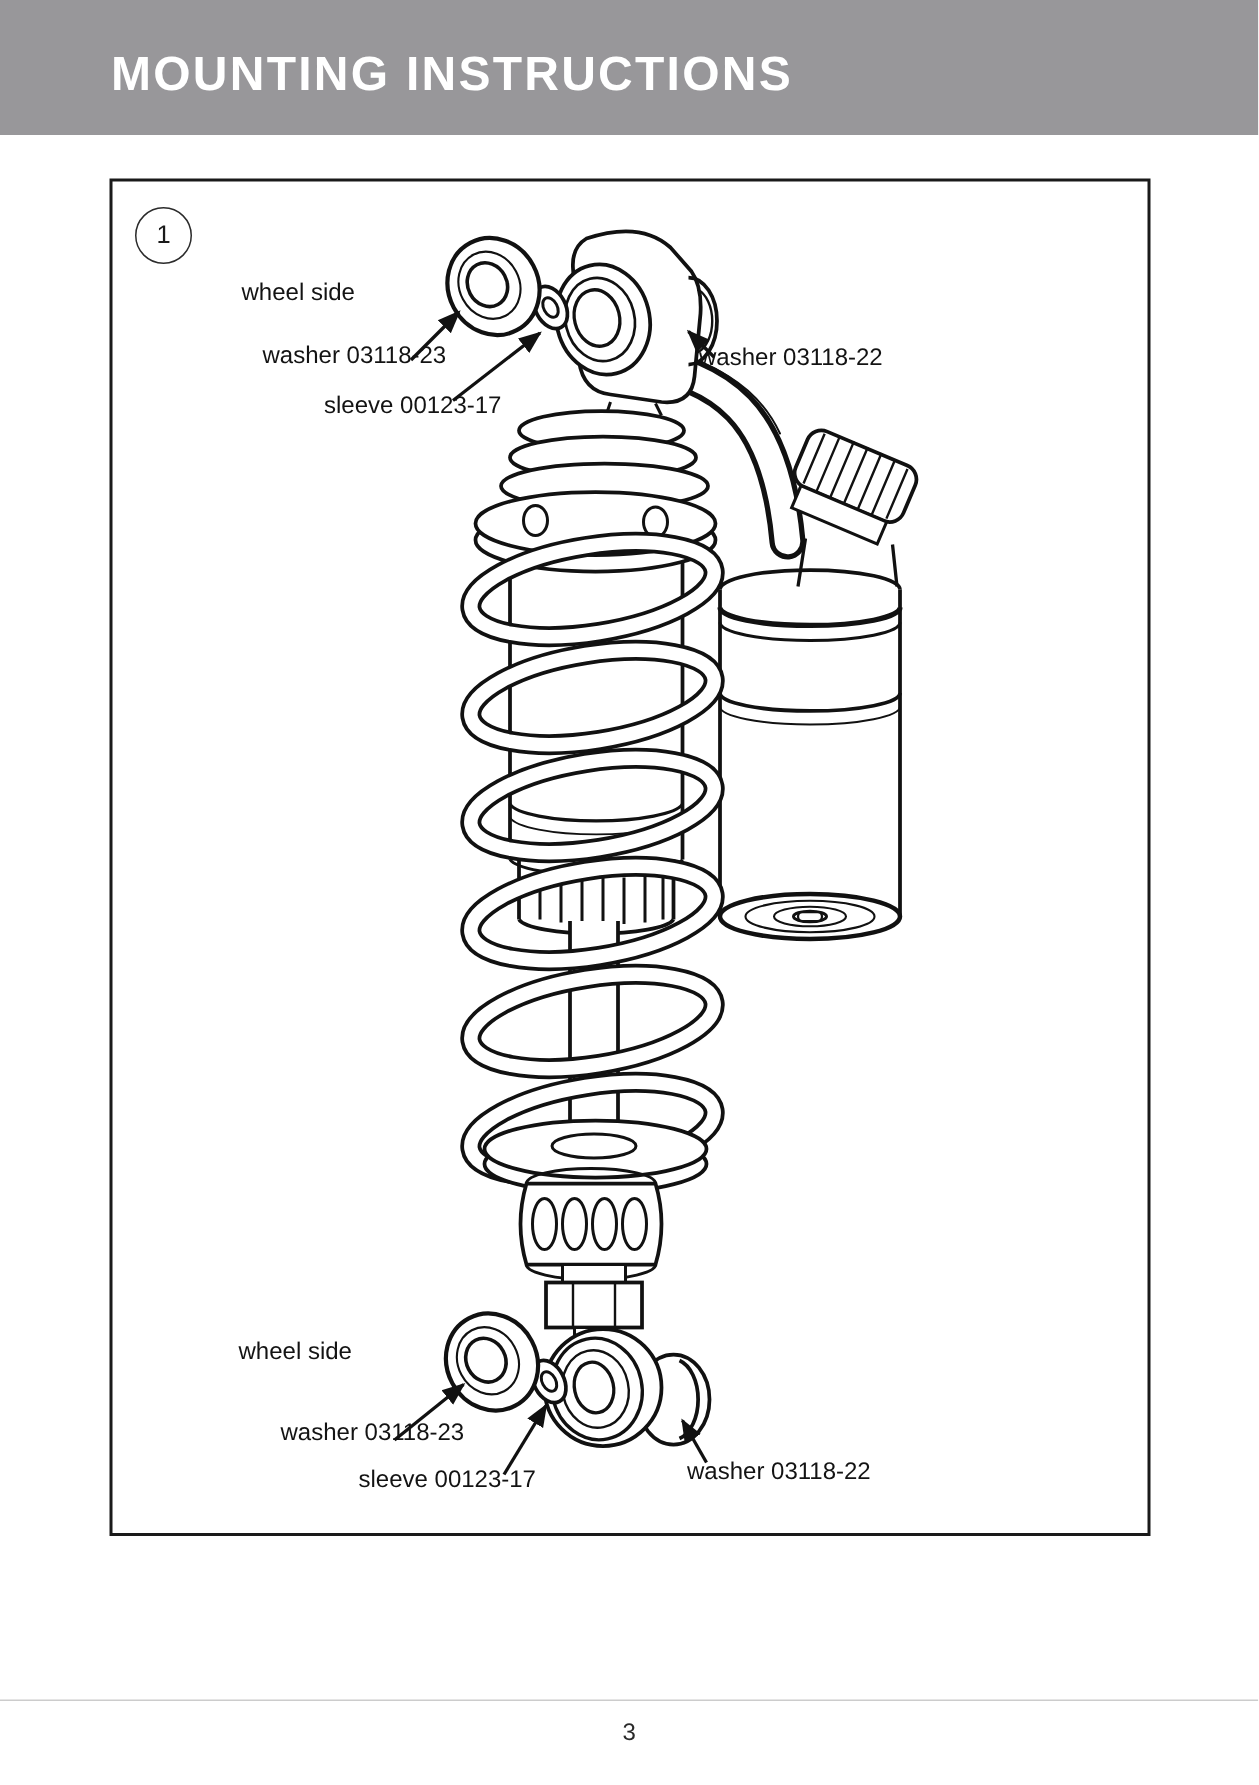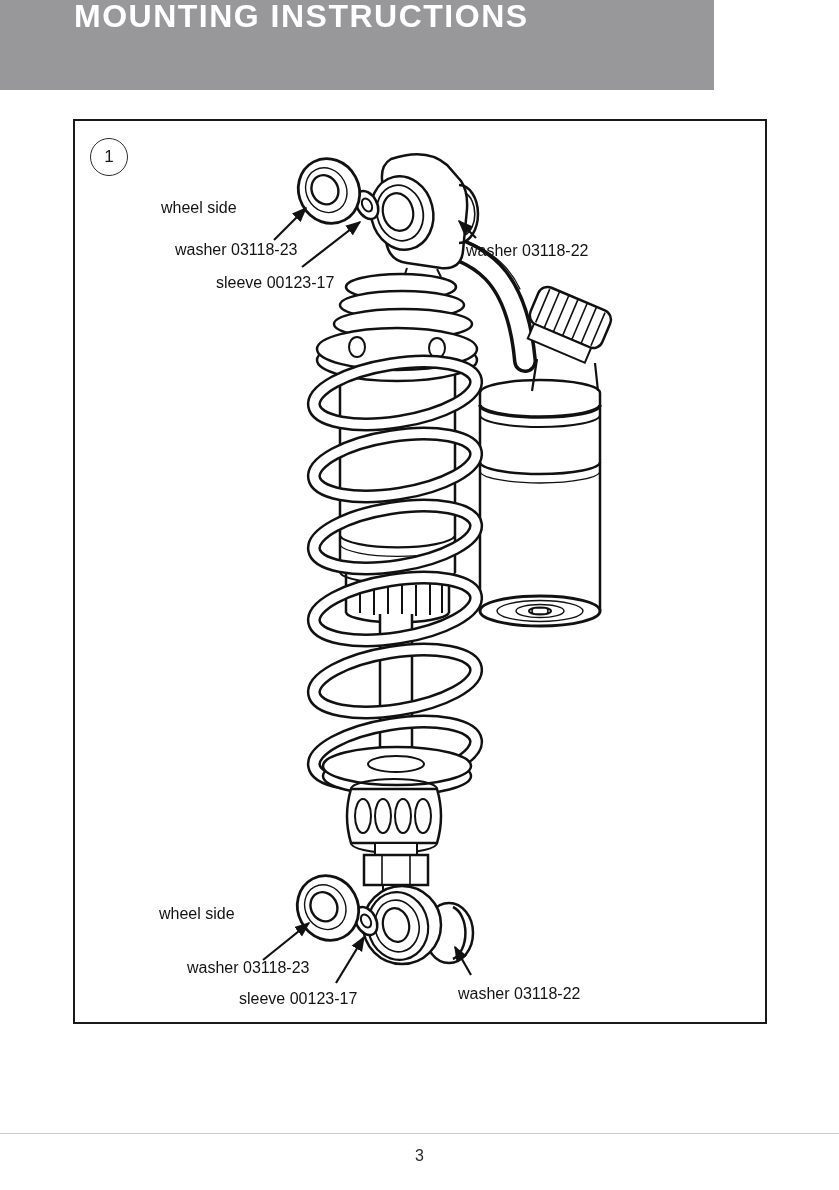--- a/index.html
+++ b/index.html
@@ -1,42 +1,41 @@
 <!DOCTYPE html>
 <html><head>
 <meta charset="utf-8">
 <style>
   html,body { margin:0; padding:0; background:#fff; }
   .page {
     position:relative; width:839px; height:1190px; background:#ffffff;
     font-family:"Liberation Sans", sans-serif; overflow:hidden;
   }
   .banner {
-    position:absolute; left:0; top:0; width:714px; height:90px;
-    background:#98979a; display:flex; align-items:flex-start;
+    position:absolute; left:0; top:0; width:839px; height:90px;
+    background:#98979a; display:flex; align-items:center;
   }
   .banner-title {
     margin:0 0 -7px 74px; font-size:32px; font-weight:bold; line-height:1;
     letter-spacing:1.5px; color:#ffffff; white-space:nowrap;
   }
   .figure-box {
     position:absolute; left:73px; top:119px; width:694px; height:905px;
     border:2px solid #1a1a1a; background:#fff; box-sizing:border-box;
   }
   .fig-badge {
     position:absolute; left:15px; top:17px; width:36px; height:36px;
     border:1.6px solid #2b2b2b; border-radius:50%;
     display:flex; align-items:center; justify-content:center;
     font-size:17px; color:#1a1a1a; background:#fff; z-index:3;
   }
   .diagram-svg { position:absolute; left:0; top:0; width:690px; height:901px; z-index:1; }
   .fig-label {
     position:absolute; font-size:16px; color:#131313; white-space:nowrap; z-index:2;
     line-height:1.1;
-    margin-top:12px;
   }
   .lbl-t-wheel   { left:86px;  top:66px;  }
   .lbl-t-washerL { left:100px; top:108px; }
   .lbl-t-sleeve  { left:141px; top:141px; }
   .lbl-t-washerR { left:391px; top:109px; }
   .lbl-b-wheel   { left:84px;  top:772px; }
   .lbl-b-washerL { left:112px; top:826px; }
   .lbl-b-sleeve  { left:164px; top:857px; }
   .lbl-b-washerR { left:383px; top:852px; }
   .footer-rule {

